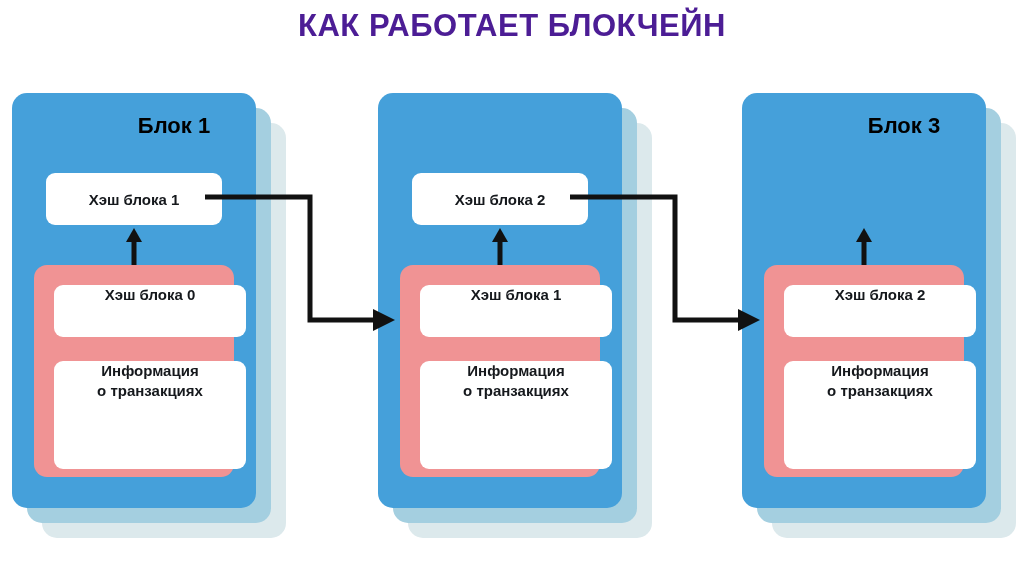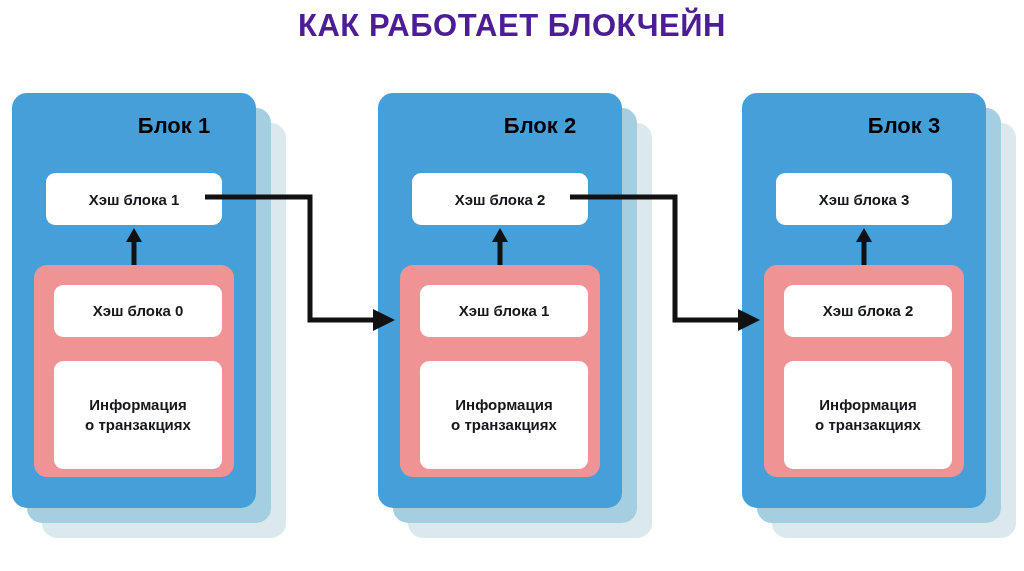--- a/index.html
+++ b/index.html
@@ -125,25 +125,25 @@
     left: 22px;
     top: 172px;
     width: 200px;
     height: 212px;
     background: #f09394;
     border-radius: 13px;
   }
   .inner-box {
     position: absolute;
     left: 20px;
-    width: 168px;
+    width: 192px;
     background: #ffffff;
     border-radius: 9px;
     display: flex;
-    align-items: center;
+    align-items: flex-start;
     justify-content: center;
     text-align: center;
   }
   .inner-box.prev-hash {
     top: 20px;
     height: 52px;
   }
   .inner-box.tx-info {
     top: 96px;
     height: 108px;
@@ -199,21 +199,20 @@
           </span>
         </div>
       </div>
     </div>
   </div>
 
   <div class="block-stack b2">
     <div class="sheet far"></div>
     <div class="sheet near"></div>
     <div class="card">
-      <div class="block-title">Блок 2</div>
 
       <div class="hash-top">
         <span>Хэш блока 2</span>
       </div>
 
       <svg class="up-arrow" viewBox="0 0 16 40">
         <line x1="8" y1="40" x2="8" y2="12" stroke="#111111" stroke-width="5"></line>
         <polygon points="8,0 16,14 0,14" fill="#111111"></polygon>
       </svg>
 
@@ -230,23 +229,20 @@
       </div>
     </div>
   </div>
 
   <div class="block-stack b3">
     <div class="sheet far"></div>
     <div class="sheet near"></div>
     <div class="card">
       <div class="block-title">Блок 3</div>
 
-      <div class="hash-top">
-        <span>Хэш блока 3</span>
-      </div>
 
       <svg class="up-arrow" viewBox="0 0 16 40">
         <line x1="8" y1="40" x2="8" y2="12" stroke="#111111" stroke-width="5"></line>
         <polygon points="8,0 16,14 0,14" fill="#111111"></polygon>
       </svg>
 
       <div class="pink-panel">
         <div class="inner-box prev-hash">
           <span>Хэш блока 2</span>
         </div>

